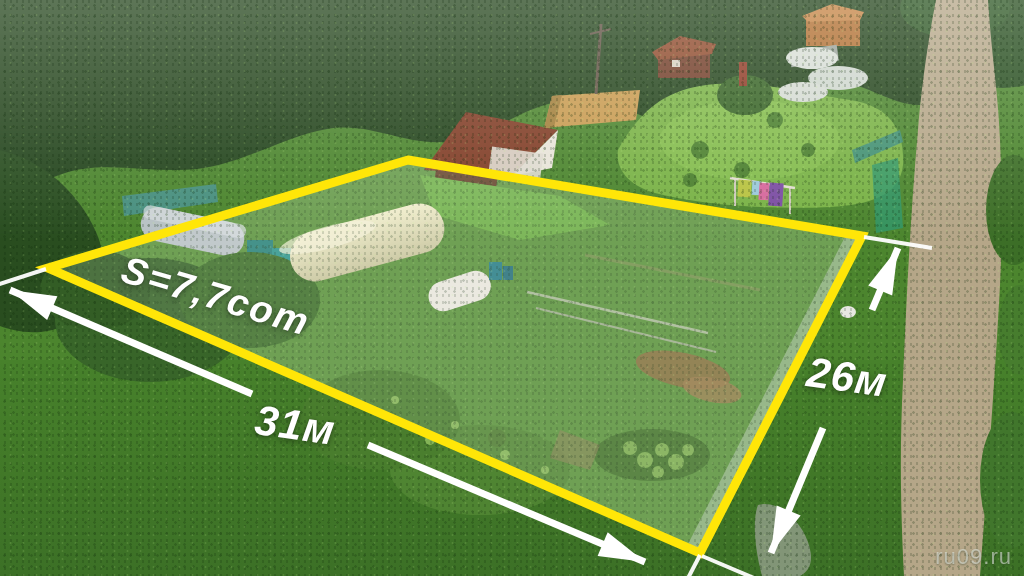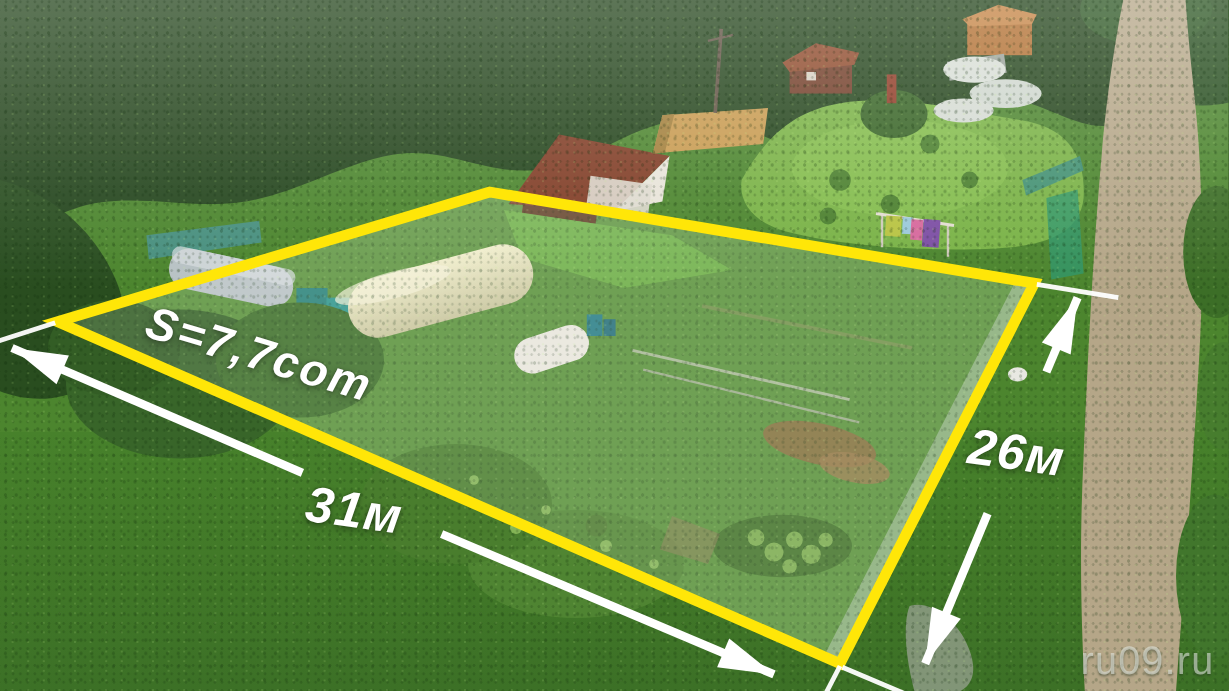--- a/index.html
+++ b/index.html
@@ -24,21 +24,21 @@
     text-shadow:0 2px 6px rgba(0,0,0,.38), 0 0 2px rgba(0,0,0,.25);
     transform-origin:0 0;user-select:none;
   }
   .area-label{
     left:128px;top:250px;transform:rotate(16.5deg);font-size:38px;letter-spacing:2px;
   }
   .front-label{left:258px;top:399px;transform:rotate(8deg);}
   .side-label{left:810px;top:351px;transform:rotate(8deg);}
   .watermark{
     position:absolute;right:12px;bottom:6px;
-    font-size:33px;font-weight:400;letter-spacing:1px;
+    font-size:22px;font-weight:400;letter-spacing:1px;
     color:rgba(228,232,226,.58);
     text-shadow:0 1px 2px rgba(40,55,35,.45);
     user-select:none;
   }
 </style>
 </head>
 <body>
 
 <div id="stage">
 

